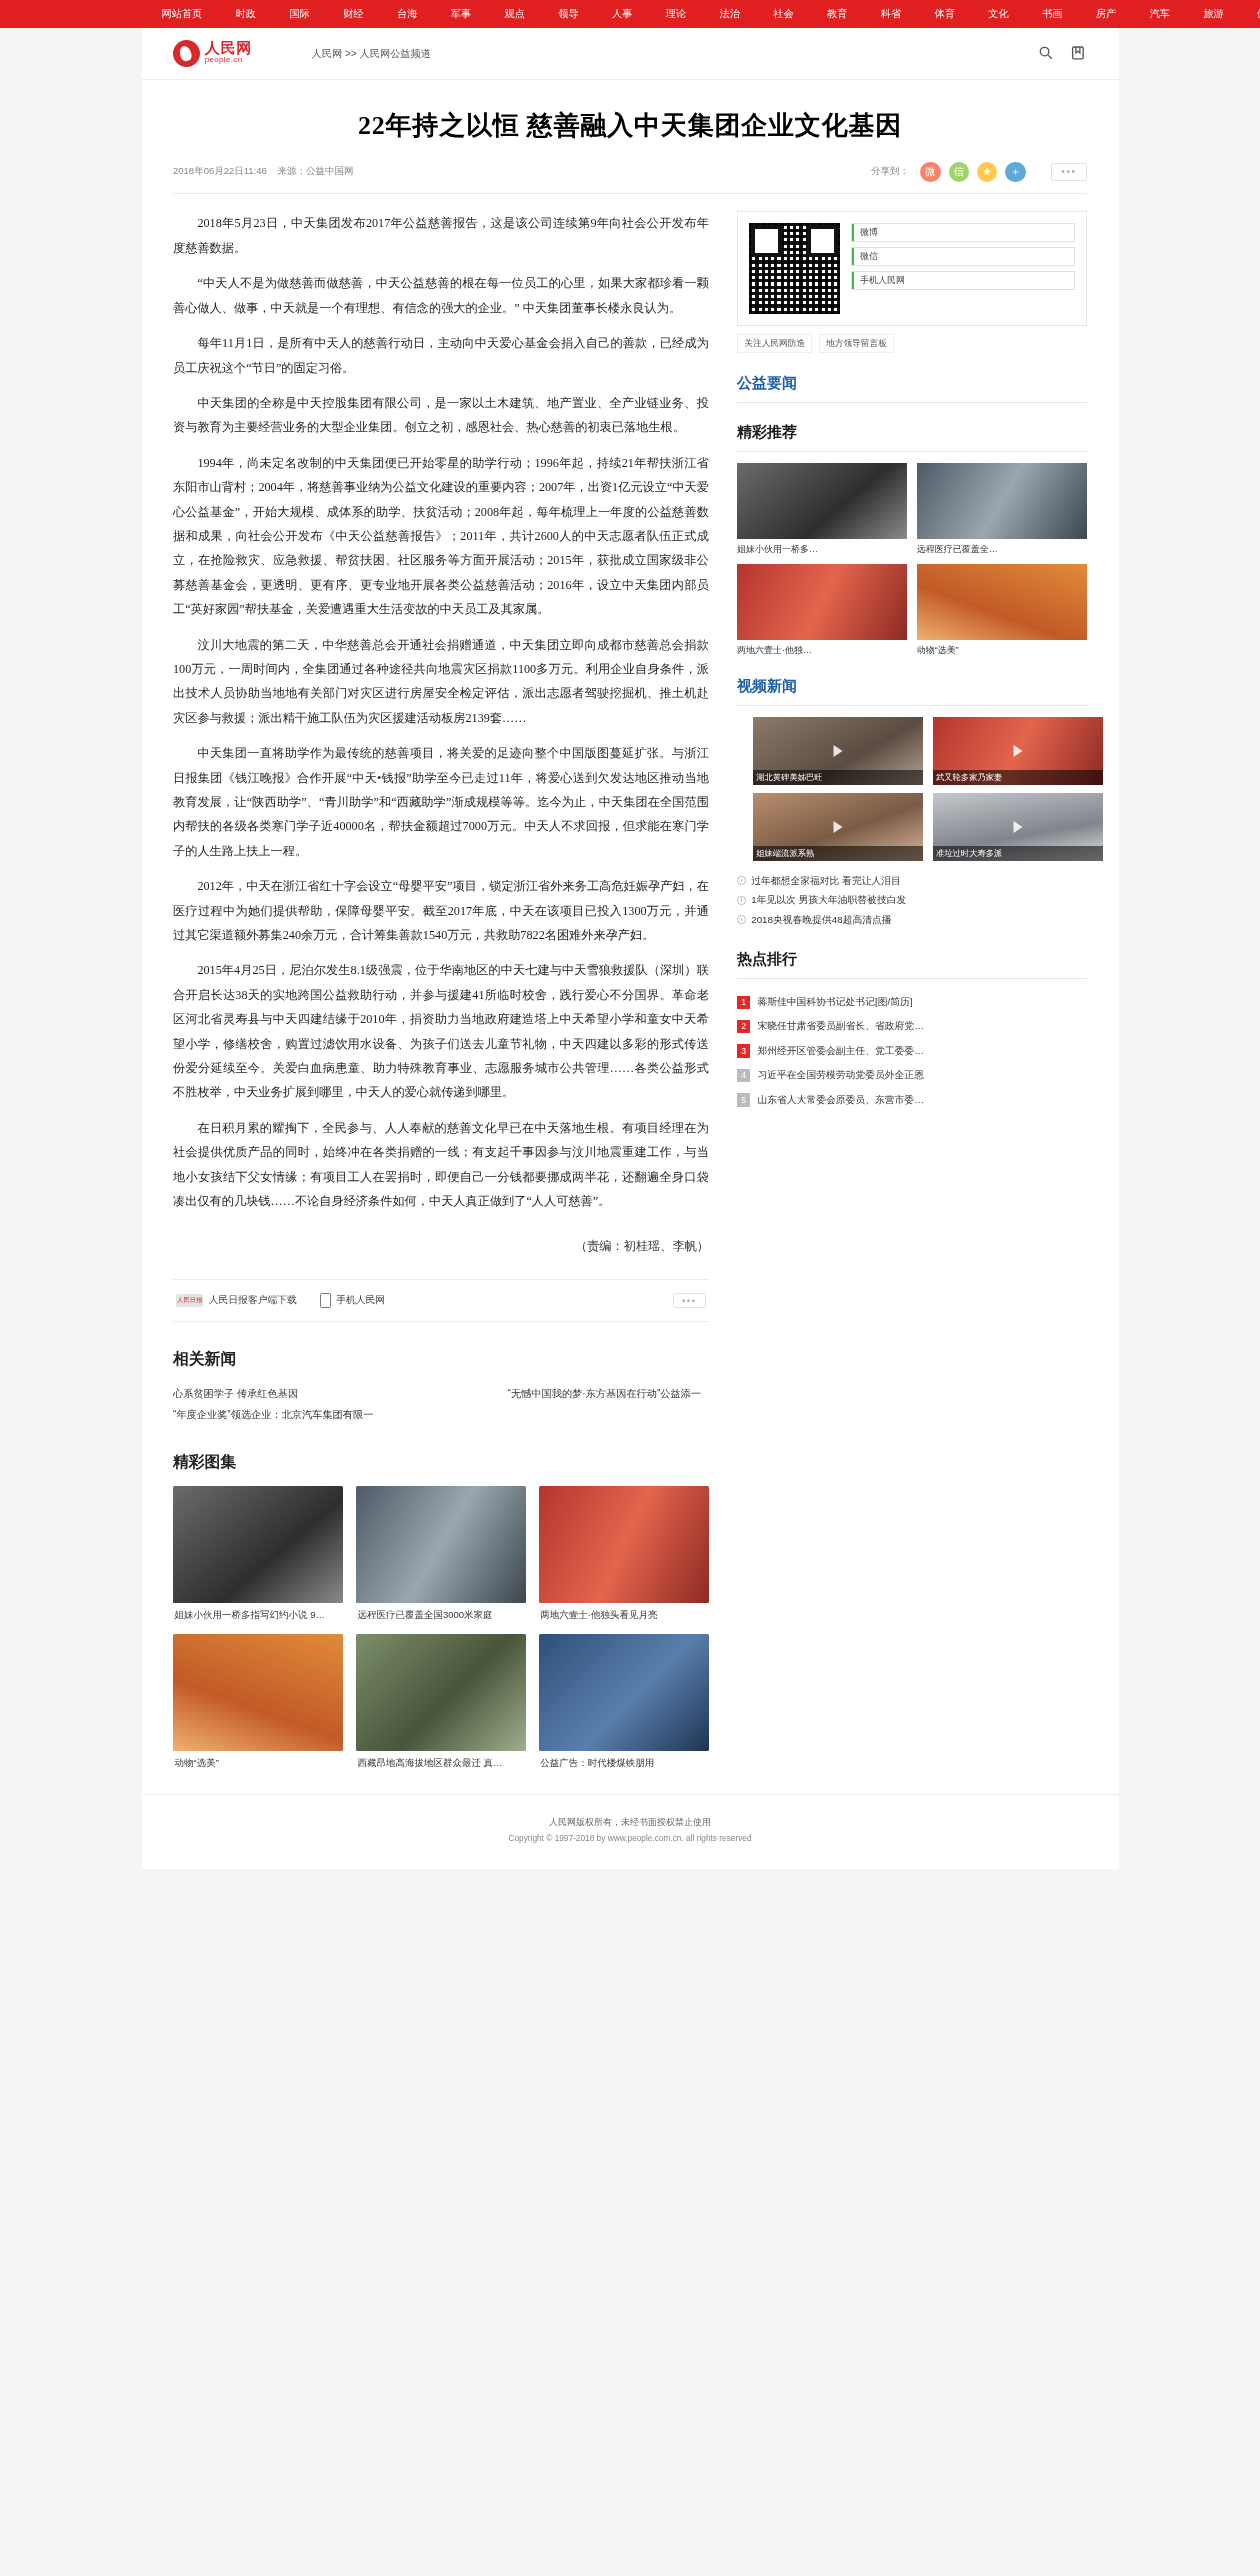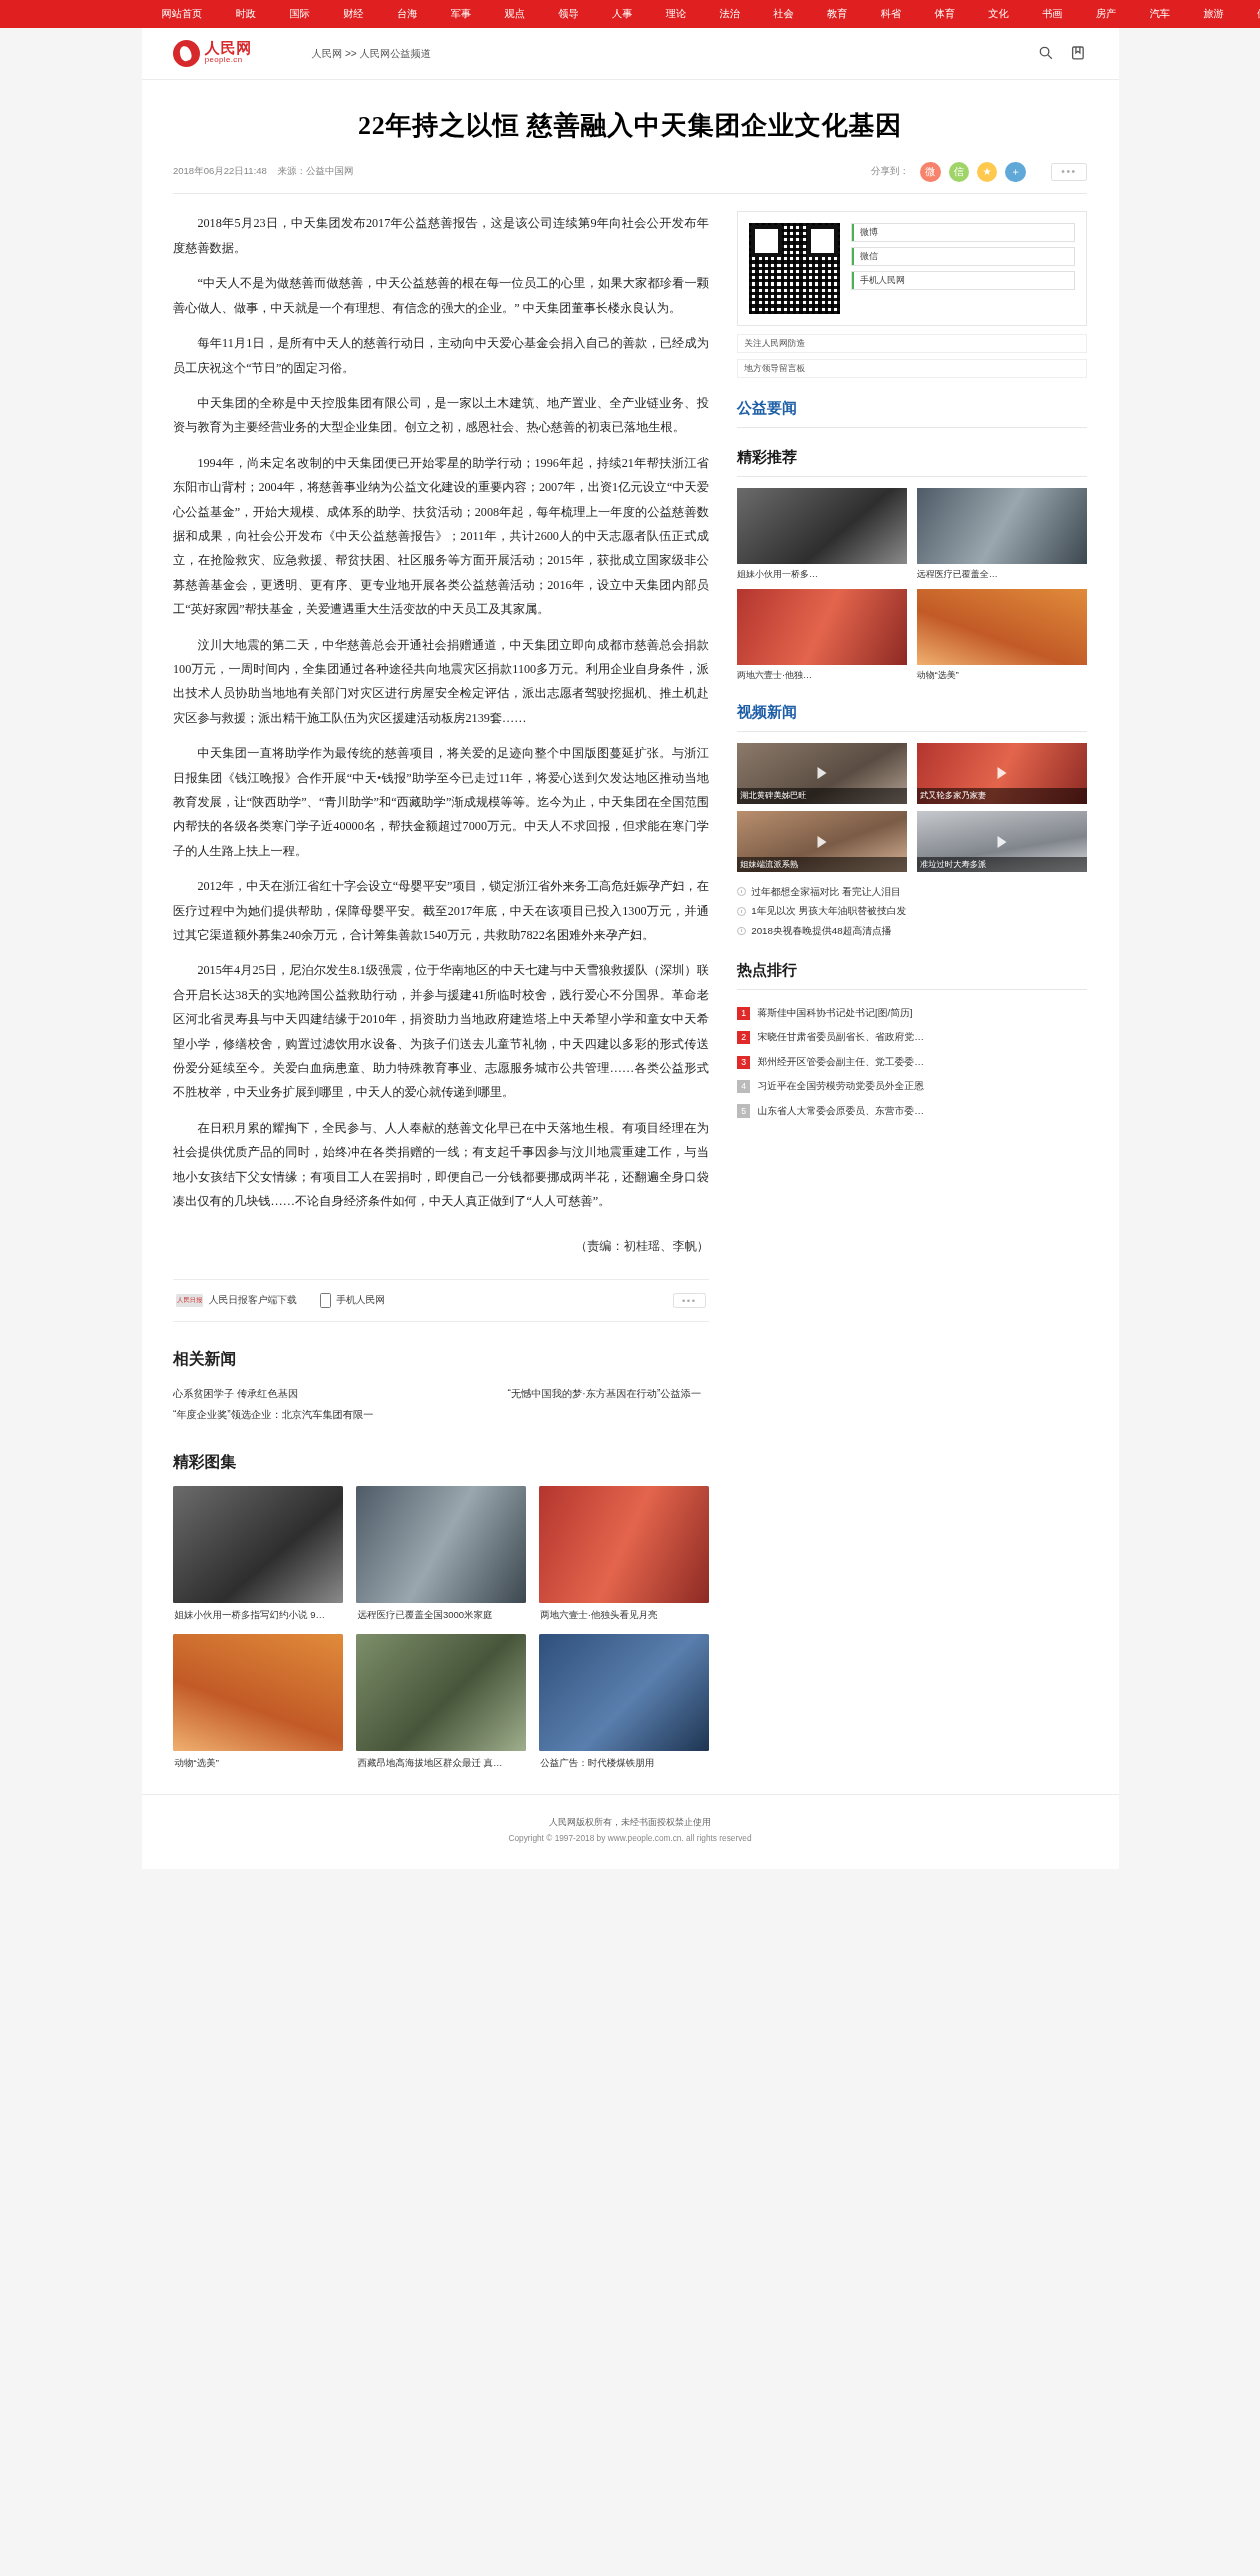--- a/index.html
+++ b/index.html
@@ -176,34 +176,34 @@
   .qr:before { left:1.6px; top:1.6px; }
   .qr:after { right:1.6px; top:1.6px; }
   .qr-side { flex: 1; display: flex; flex-direction: column; gap: 4.7px; }
   .qr-btn {
     border: 0.8px solid #e0e0e0; height: 19px; font-size: 9px; color: #444;
     display: flex; align-items: center; padding-left: 7.9px; position: relative;
   }
   .qr-btn:before {
     content: ""; position: absolute; left: 0; top: 0; bottom: 0; width: 2.4px; background: #46b450;
   }
-  .qr-foot { display: flex; gap: 6.3px; margin-top: 7.9px; flex-direction: column; }
+  .qr-foot { display: flex; gap: 6.3px; margin-top: 7.9px; }
   .qr-foot div { font-size: 8.7px; color: #555; border: 0.8px solid #eee; padding: 2.4px 6.3px; }
 
   .side-sec-title {
     font-family: "Liberation Serif", serif;
     font-size: 15px; font-weight: bold; color: #1f5fa8;
     border-bottom: 0.8px solid #e6e6e6;
     padding: 0 0 9px 0; margin: 20.5px 0 11px 0;
   }
   .side-sec-title.dark { color: #1a1a1a; }
   .pic2 { display: grid; grid-template-columns: 1fr 1fr; gap: 7.9px 9.5px; }
   .pcard .pthumb { width: 100%; height: 76px; background: #c9c9c9; position: relative; overflow:hidden;}
   .pcard .pcap { font-size: 9px; color: #333; padding-top: 3.9px; line-height: 1.45;}
-  .vthumb { width: 100%; height: 61px; background: #bdbdbd; position: relative; overflow: hidden;}
+  .vthumb { width: 100%; height: 68px; background: #bdbdbd; position: relative; overflow: hidden; margin-left: 16px;}
   .play {
     position: absolute; left: 50%; top: 50%; transform: translate(-50%,-50%);
     width: 0; height: 0; border-left: 9.5px solid rgba(255,255,255,.85);
     border-top: 6.3px solid transparent; border-bottom: 6.3px solid transparent;
   }
   .vcap-bar {
     position: absolute; left: 0; right: 0; bottom: 0; background: rgba(0,0,0,.55);
     color: #fff; font-size: 8.3px; padding: 2.4px 3.2px; line-height: 1.3;
   }
   .vlist { margin-top: 9.5px; }

